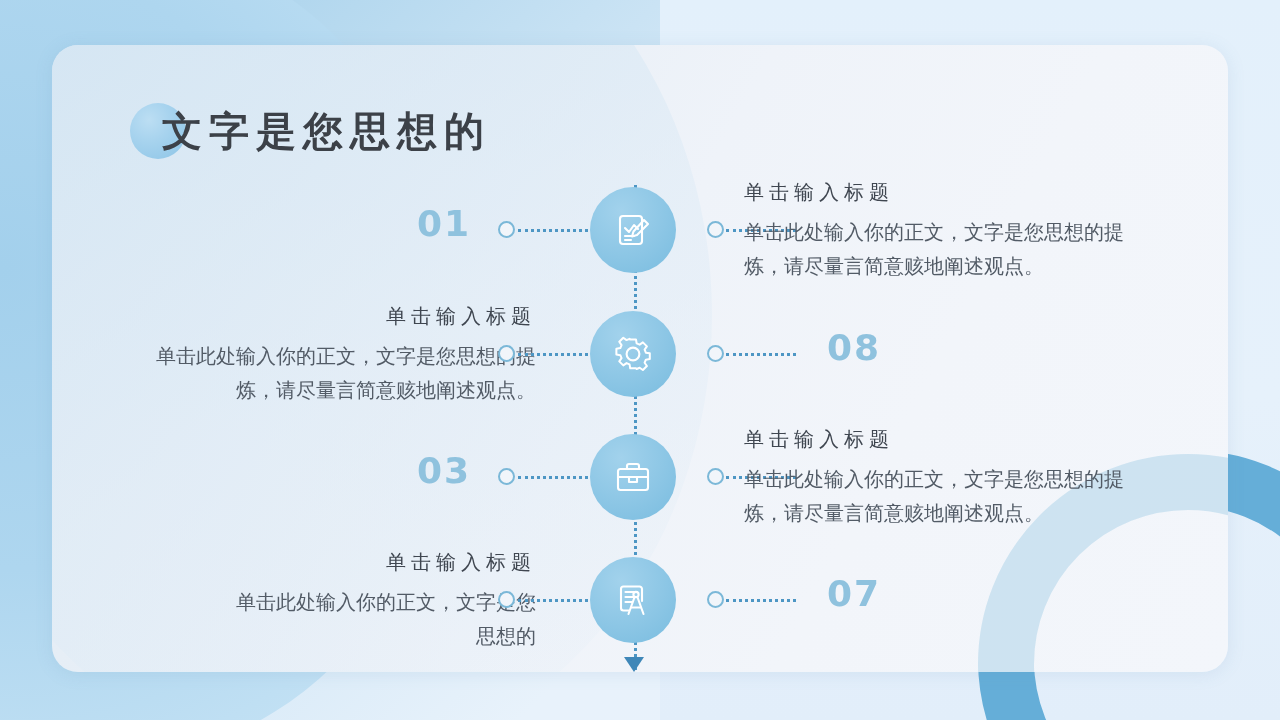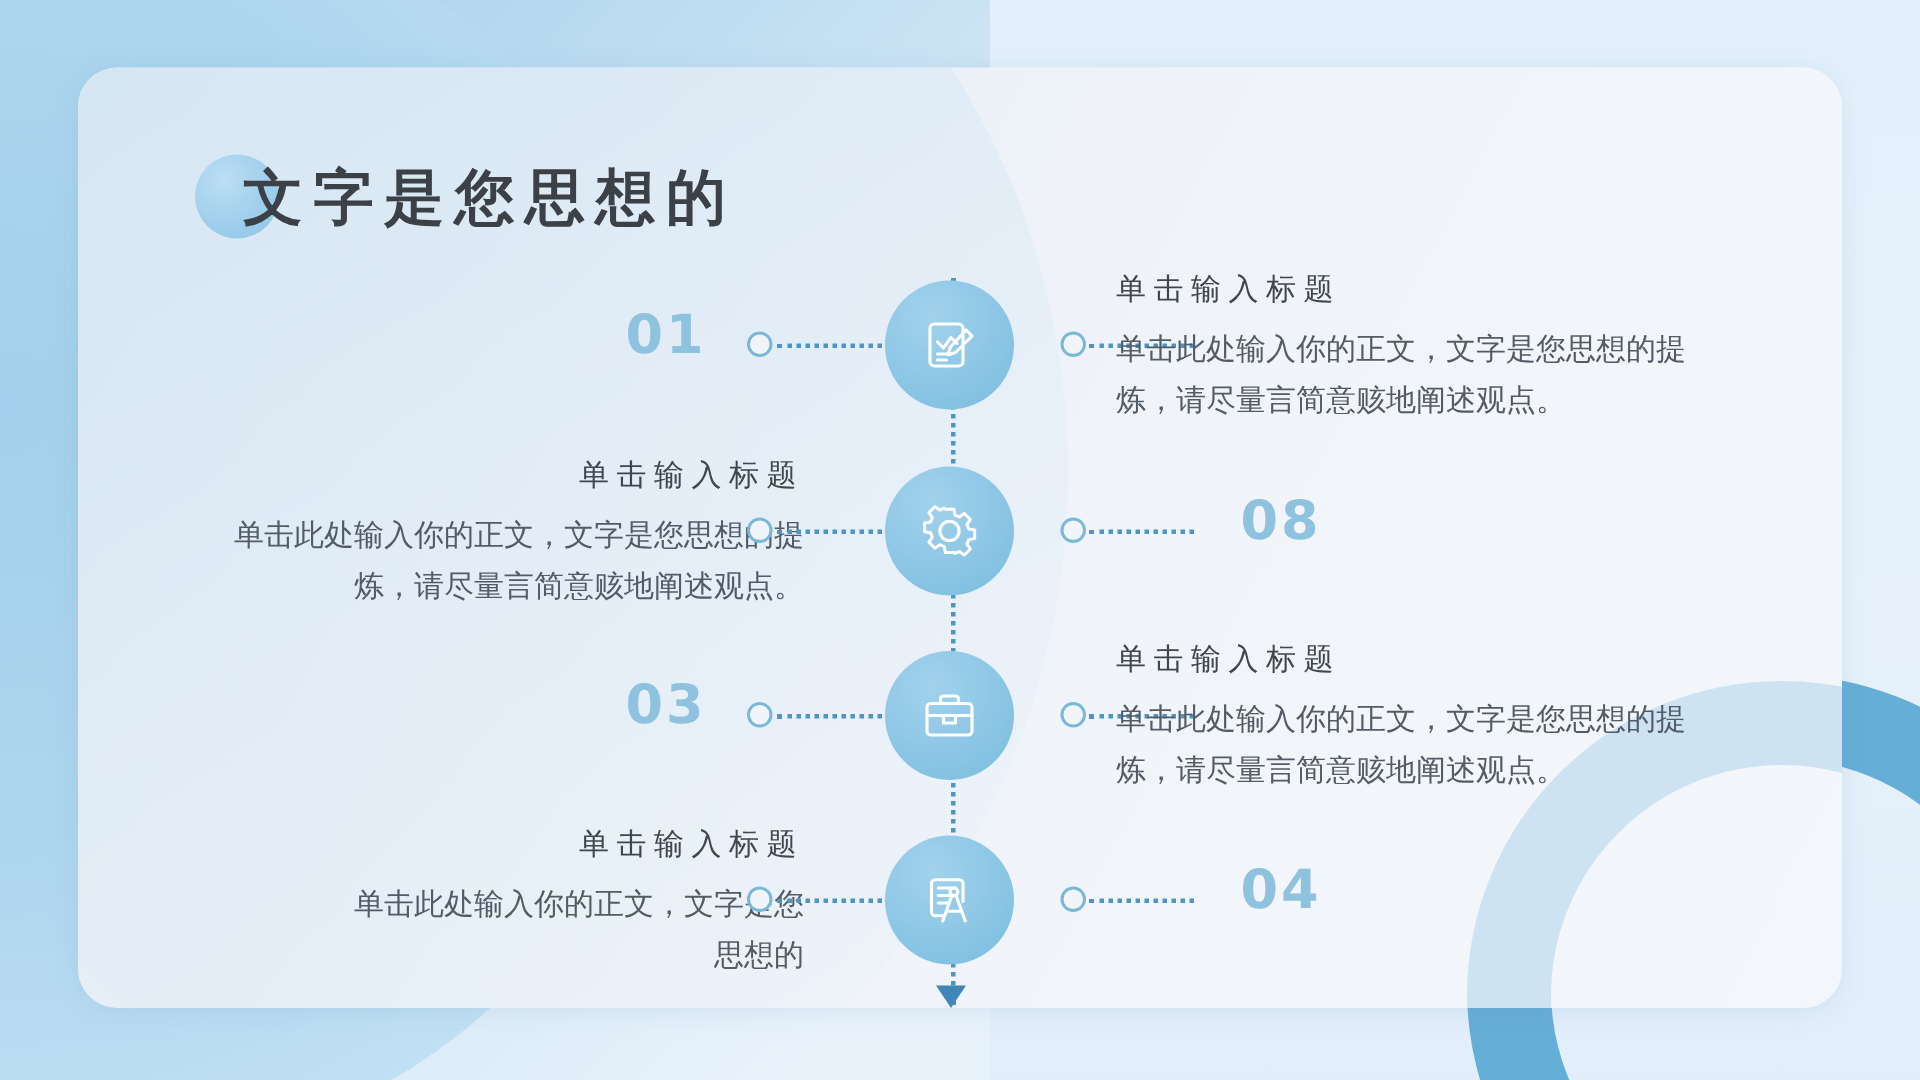--- a/index.html
+++ b/index.html
@@ -319,18 +319,18 @@
               <line x1="14.5" y1="24" x2="21" y2="24"></line>
               <circle cx="25" cy="16.5" r="2.6"></circle>
               <path d="M23.6 19 L17.5 36"></path>
               <path d="M26.4 19 L32.5 36"></path>
               <line x1="20.4" y1="29.5" x2="29.6" y2="29.5"></line>
             </svg>
           </span>
         </div>
         <div class="dash dash-right"></div>
         <div class="ring ring-right"></div>
-        <div class="num num-right">04</div>
+        <div class="num num-right">07</div>
       </div>
 
     </div>
   </div>
 </div>
 
 </body></html>

